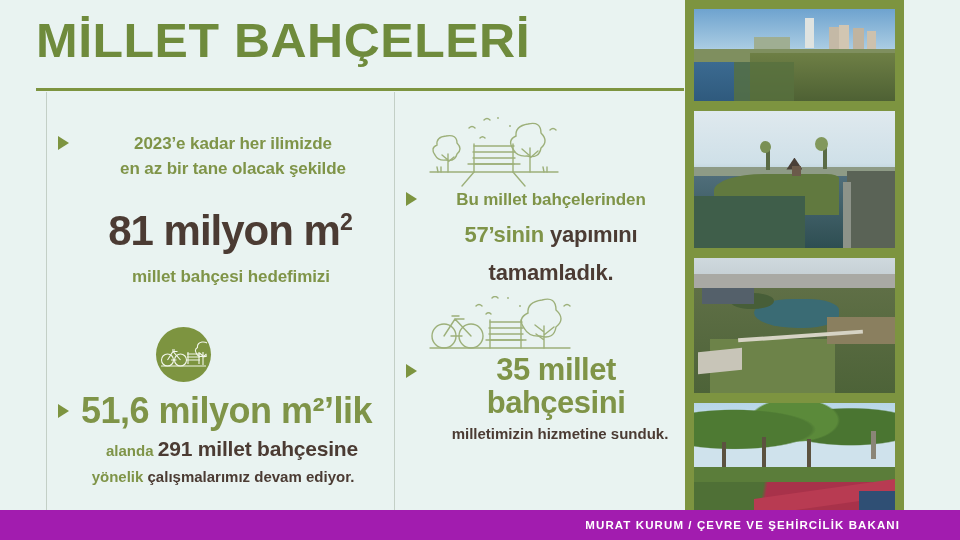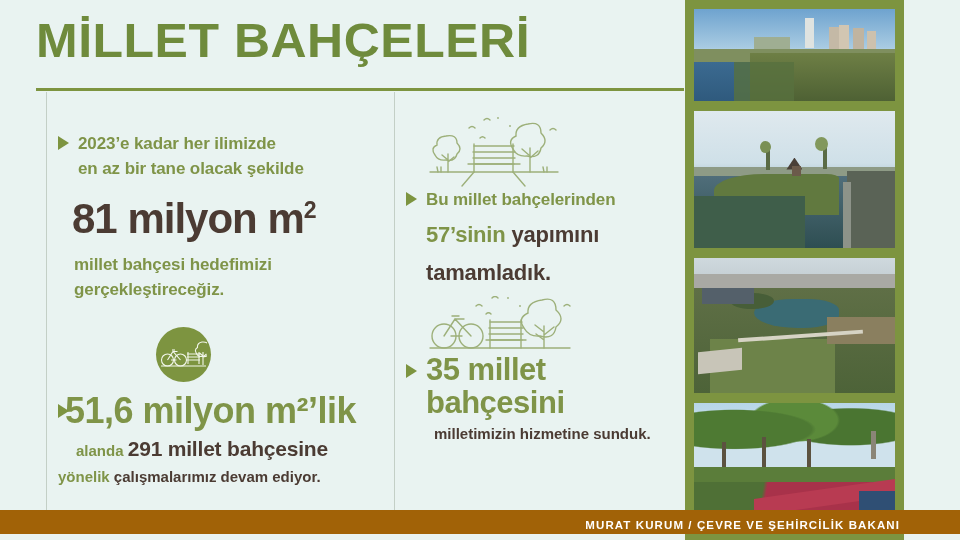--- a/index.html
+++ b/index.html
@@ -28,21 +28,21 @@
     position:absolute;left:36px;top:88px;width:648px;height:3px;
     background:#7d9440;
   }
 
   
   .vdiv{position:absolute;width:1px;background:#c3cfc6;}
   .vdiv.left{left:46px;top:92px;height:418px;}
   .vdiv.mid{left:394px;top:92px;height:418px;}
 
   
-  .blk{position:absolute;}
+  .blk{position:absolute;text-align:center;}
   .bullet{
     position:absolute;
     width:0;height:0;
     border-top:7px solid transparent;
     border-bottom:7px solid transparent;
     border-left:11px solid #7d9440;
   }
   .lite{ color:#7f9448; font-weight:bold; }
   .dark{ color:#4b3b33; font-weight:bold; }
   .big {
@@ -87,22 +87,22 @@
     overflow:hidden;background:#9bb7c9;
   }
 
   #photo1{top:9px;height:92px;}
   #photo2{top:111px;height:137px;}
   #photo3{top:258px;height:135px;}
   #photo4{top:403px;height:107px;}
 
   
   .footer{
-    position:absolute;left:0;top:510px;width:960px;height:24px;
-    background:#a16207;
+    position:absolute;left:0;top:510px;width:960px;height:30px;
+    background:#a21caf;
   }
   .footer-text{
     position:absolute;right:60px;top:0;height:30px;
     display:flex;align-items:center;
     color:#ffffff;font-size:11.5px;font-weight:bold;letter-spacing:1.1px;
     white-space:nowrap;
   }
 </style>
 </head>
 <body>
@@ -112,23 +112,22 @@
   <div class="title">MİLLET BAHÇELERİ</div>
   <div class="title-rule"></div>
 
   <div class="vdiv left"></div>
   <div class="vdiv mid"></div>
 
   <div class="blk" style="left:58px;top:132px;width:330px;">
     <div class="bullet" style="left:0px;top:4px;"></div>
     <div class="mid18 lite" style="margin-left:20px;">2023’e kadar her ilimizde</div>
     <div class="mid18 lite" style="margin-left:20px;">en az bir tane olacak şekilde</div>
-    <div class="huge dark" style="margin-left:14px;margin-top:16px;"><span>81 milyon m</span><sup style="font-size:0.55em;">2</sup></div>
+    <div class="huge dark" style="margin-left:14px;margin-top:28px;"><span>81 milyon m</span><sup style="font-size:0.55em;">2</sup></div>
     <div class="mid18 lite" style="margin-left:16px;margin-top:12px;">millet bahçesi hedefimizi</div>
-    <div class="mid18 lite" style="margin-left:16px;">gerçekleştireceğiz.</div>
   </div>
 
   <div class="badge-circle">
     <svg width="47" height="34" viewBox="0 0 94 68" fill="none" stroke="#f2f6ea" stroke-width="2.2">
 
       <circle cx="15" cy="44" r="12"></circle>
       <circle cx="41" cy="44" r="12"></circle>
       <path d="M15 44 L26 27 L41 44 M26 27 L35 27 M22 44 L33 44"></path>
       <path d="M24 24 L30 24"></path>
 

